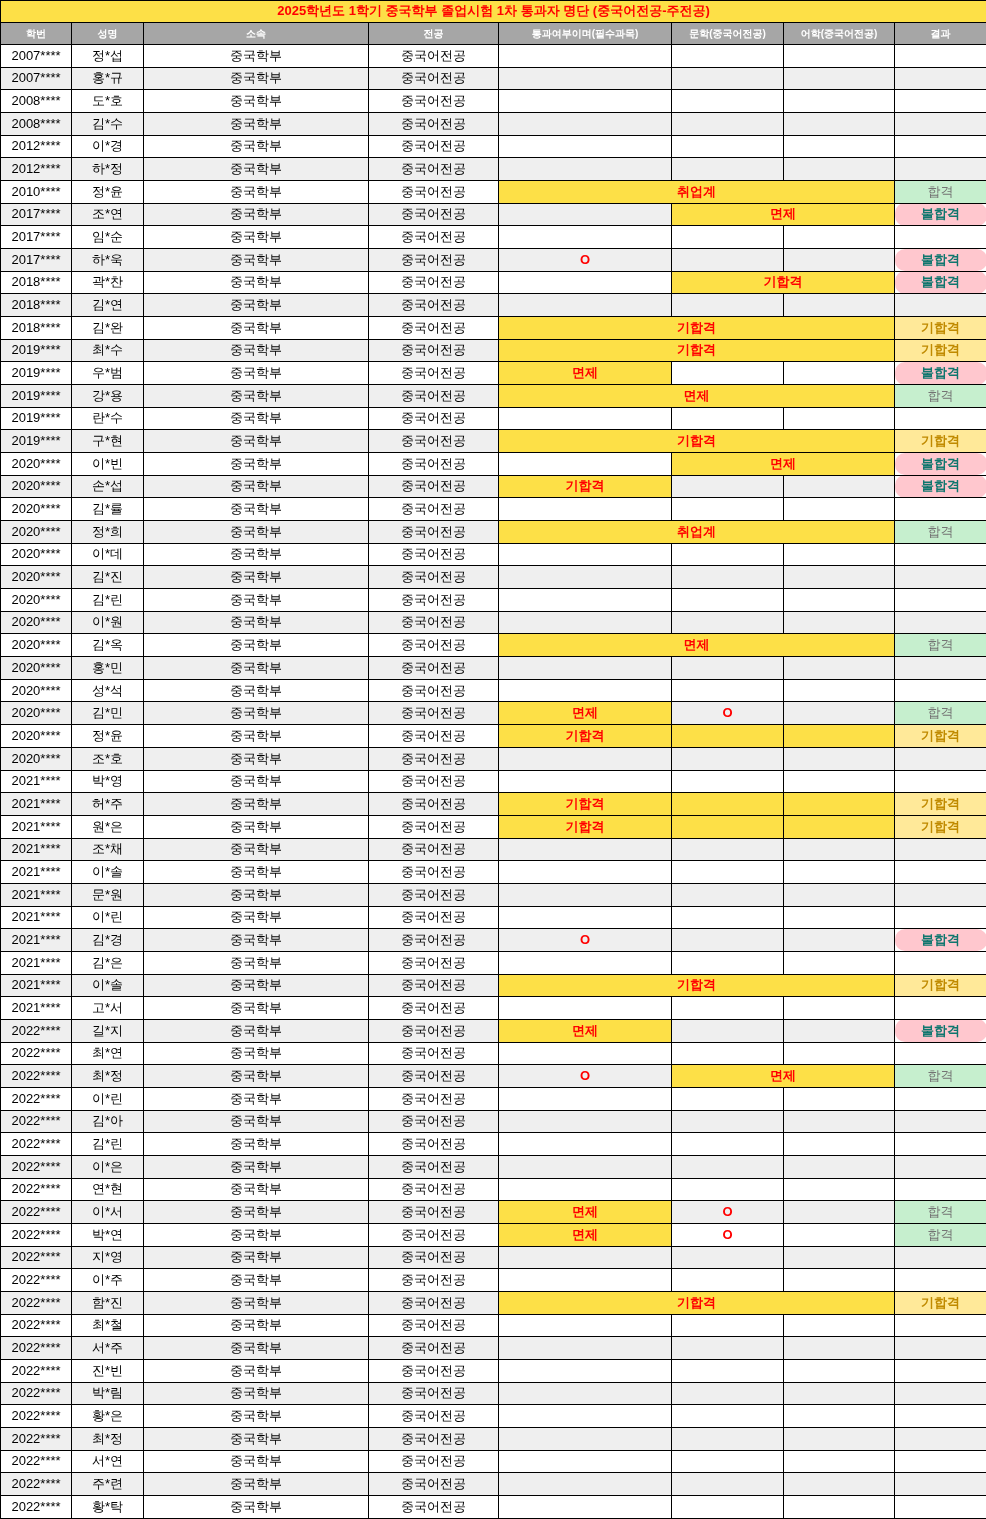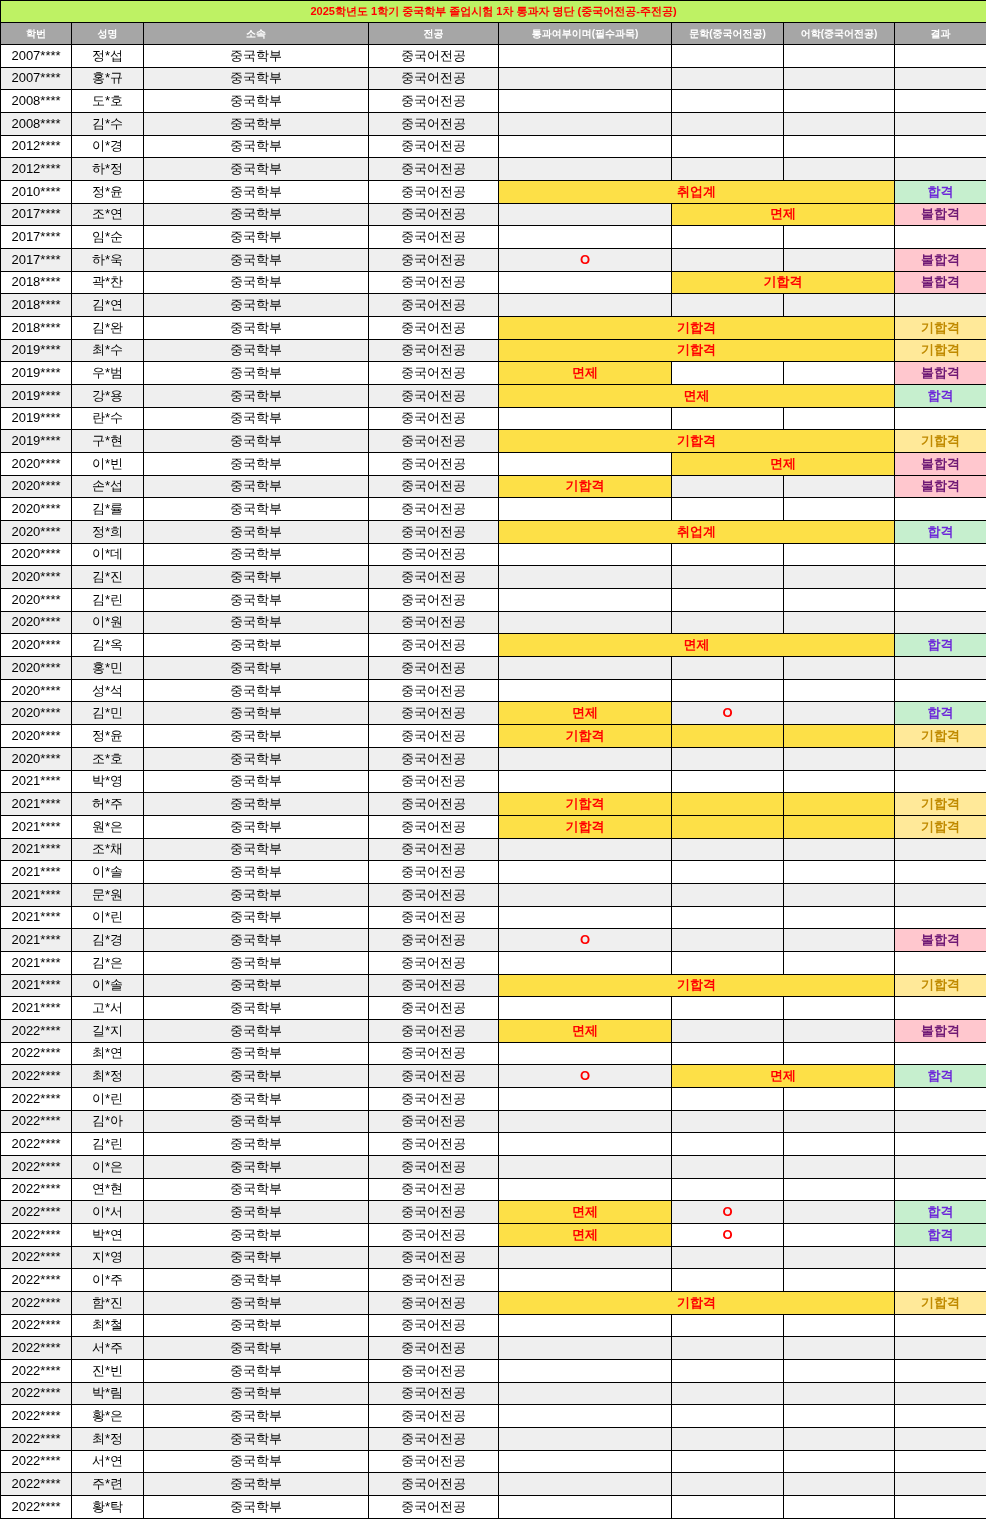--- a/index.html
+++ b/index.html
@@ -1,29 +1,29 @@
 <!DOCTYPE html>
 <html><head>
 <meta charset="utf-8">
 <style>
   html,body{margin:0;padding:0;background:#fff;}
   body{width:986px;font-family:"Liberation Sans","DejaVu Sans",sans-serif;}
   table{width:986px;height:1519px;border-collapse:collapse;table-layout:fixed;}
   td,th{border:1px solid #000;text-align:center;vertical-align:middle;
         padding:0 2px;overflow:hidden;white-space:nowrap;
         font-size:13px;line-height:1.1;color:#000;}
-  tr.title-row td{background:#bef264;color:#FF0000;font-weight:bold;font-size:11px;height:21px;margin-left:40px;}
+  tr.title-row td{background:#fde047;color:#FF0000;font-weight:bold;font-size:13px;height:21px;margin-left:40px;}
   tr.note-row td{background:#FFFFFF;color:#FF0000;font-weight:bold;font-size:10.5px;height:23px;}
   tr.head-row th{background:#A6A6A6;color:#FFFFFF;font-weight:bold;font-size:10px;height:21px;}
   tbody tr{height:21.98px;}
   tbody tr:nth-child(even) td{background:#EFEFEF;}
   tbody tr td.mark{color:#FF0000;font-weight:bold;}
   tbody tr td.hl{background:#fde047;color:#FF0000;font-weight:bold;}
-  tbody tr td.res-pass{background:#C6EFCE;color:#6d28d9;font-weight:bold;}
-  tbody tr td.res-fail{background:#FFC7CE;color:#701a75;font-weight:bold;}
+  tbody tr td.res-pass{background:#C6EFCE;color:#737373;font-weight:normal;}
+  tbody tr td.res-fail{background:#FFC7CE;color:#0f766e;font-weight:bold;border-radius:10px;}
   tbody tr td.res-pre{background:#FFE999;color:#C08A00;font-weight:bold;}
 </style>
 </head>
 <body>
 
 <table>
   <colgroup>
     <col style="width:71px">
       <col style="width:72px">
       <col style="width:225px">

